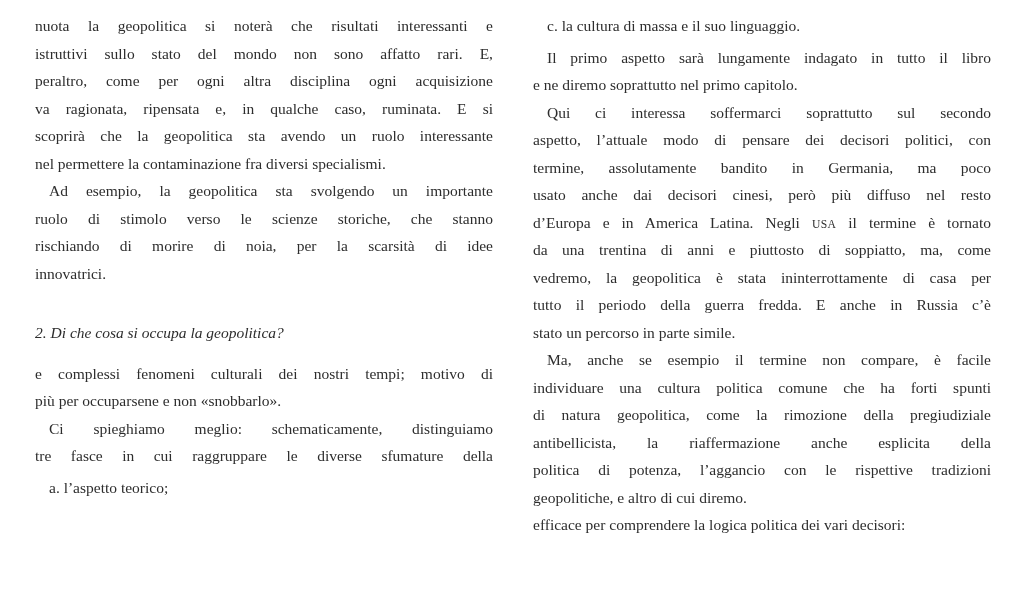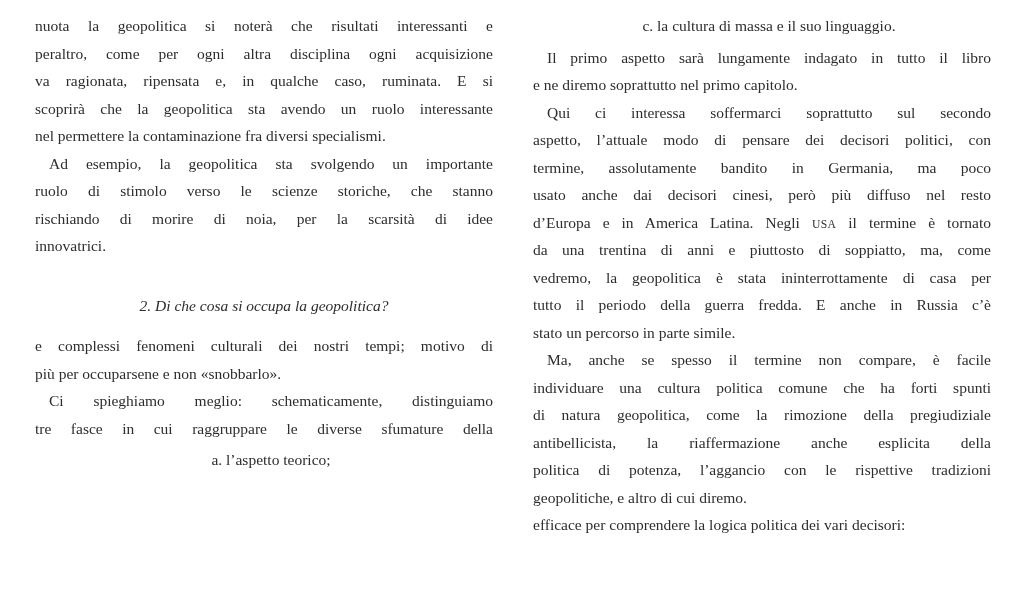--- a/index.html
+++ b/index.html
@@ -25,21 +25,21 @@
     font-size: 15.5px;
     line-height: 27.5px;
   }
   .col {
     width: 458px;
     flex: 0 0 458px;
   }
   .line {
     height: 27.5px;
     overflow: hidden;
-    text-align: center;
+    text-align: left;
     white-space: normal;
   }
   
   .j {
     text-align: justify;
     text-align-last: justify;
   }
   
   .last {
     text-align: justify;
@@ -68,20 +68,21 @@
   }
 </style>
 </head>
 <body>
 
 <div class="page">
 
   <div class="col">
     <div class="para">
       <div class="line j">nuota la geopolitica si noterà che risultati interessanti e</div>
+      <div class="line j">istruttivi sullo stato del mondo non sono affatto rari. E,</div>
       <div class="line j">peraltro, come per ogni altra disciplina ogni acquisizione</div>
       <div class="line j">va ragionata, ripensata e, in qualche caso, ruminata. E si</div>
       <div class="line j">scoprirà che la geopolitica sta avendo un ruolo interessante</div>
       <div class="line last">nel permettere la contaminazione fra diversi specialismi.</div>
     </div>
 
     <div class="para">
       <div class="line j ind">Ad esempio, la geopolitica sta svolgendo un importante</div>
       <div class="line j">ruolo di stimolo verso le scienze storiche, che stanno</div>
       <div class="line j">rischiando di morire di noia, per la scarsità di idee</div>
@@ -117,21 +118,21 @@
       <div class="line j">termine, assolutamente bandito in Germania, ma poco</div>
       <div class="line j">usato anche dai decisori cinesi, però più diffuso nel resto</div>
       <div class="line j"><span>d’Europa e in America Latina. Negli </span><span class="sc">USA</span><span> il termine è tornato</span></div>
       <div class="line j">da una trentina di anni e piuttosto di soppiatto, ma, come</div>
       <div class="line j">vedremo, la geopolitica è stata ininterrottamente di casa per</div>
       <div class="line j">tutto il periodo della guerra fredda. E anche in Russia c’è</div>
       <div class="line last">stato un percorso in parte simile.</div>
     </div>
 
     <div class="para">
-      <div class="line j ind">Ma, anche se spesso il termine non compare, è facile</div>
+      <div class="line j ind">Ma, anche se esempio il termine non compare, è facile</div>
       <div class="line j">individuare una cultura politica comune che ha forti spunti</div>
       <div class="line j">di natura geopolitica, come la rimozione della pregiudiziale</div>
       <div class="line j">antibellicista, la riaffermazione anche esplicita della</div>
       <div class="line j">politica di potenza, l’aggancio con le rispettive tradizioni</div>
       <div class="line last">geopolitiche, e altro di cui diremo.</div>
     </div>
 
     <div class="para">
       <div class="line last">efficace per comprendere la logica politica dei vari decisori:</div>
     </div>

